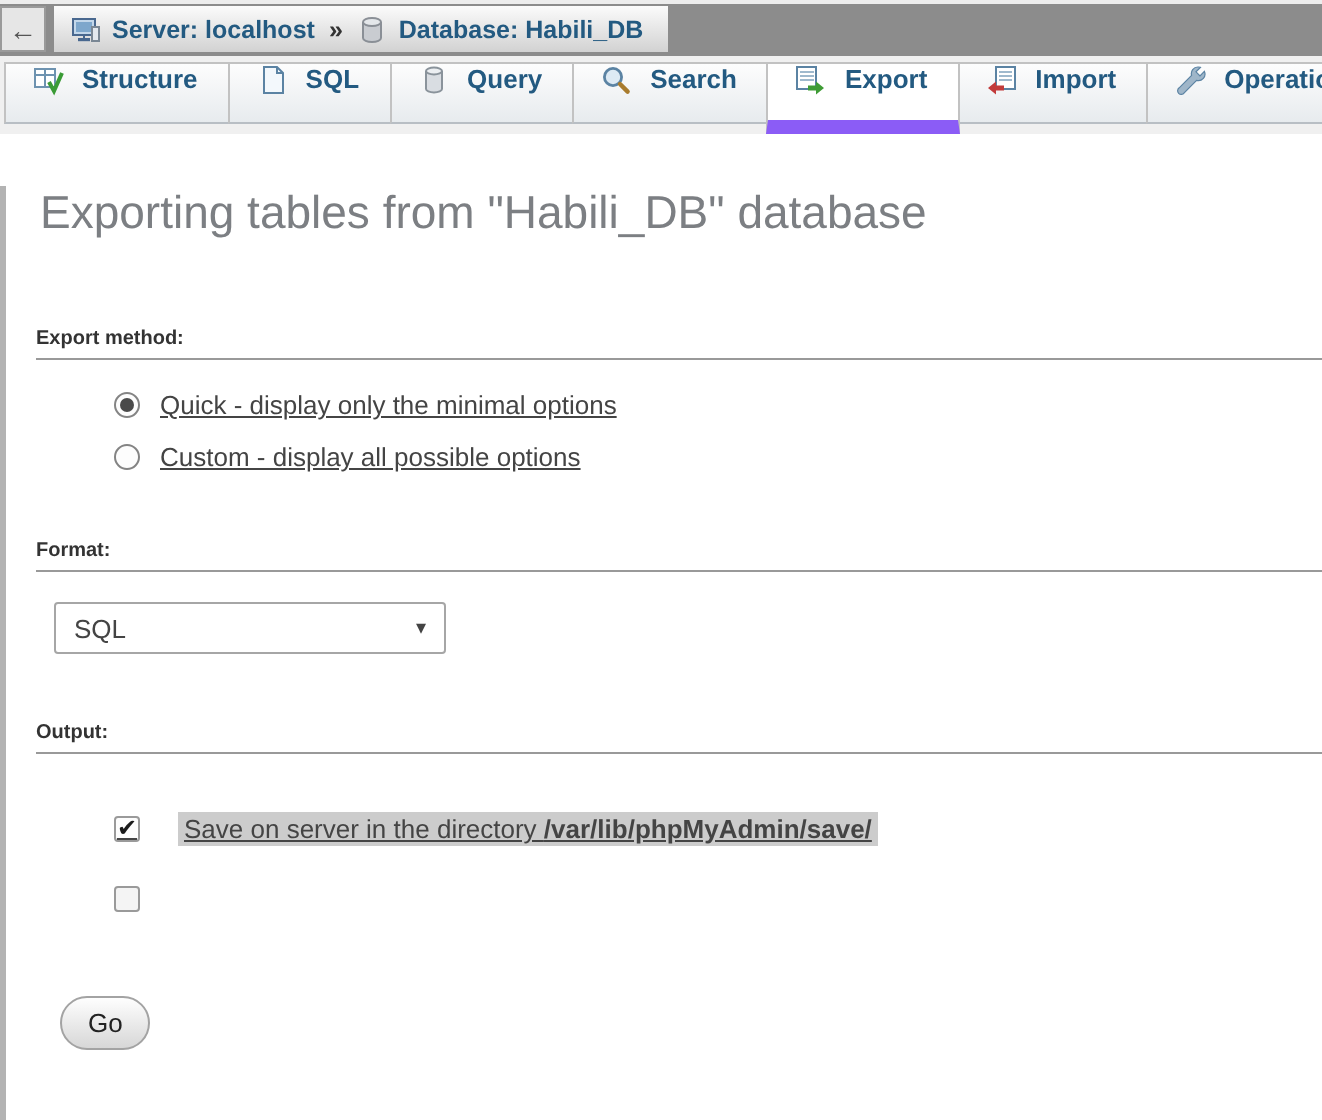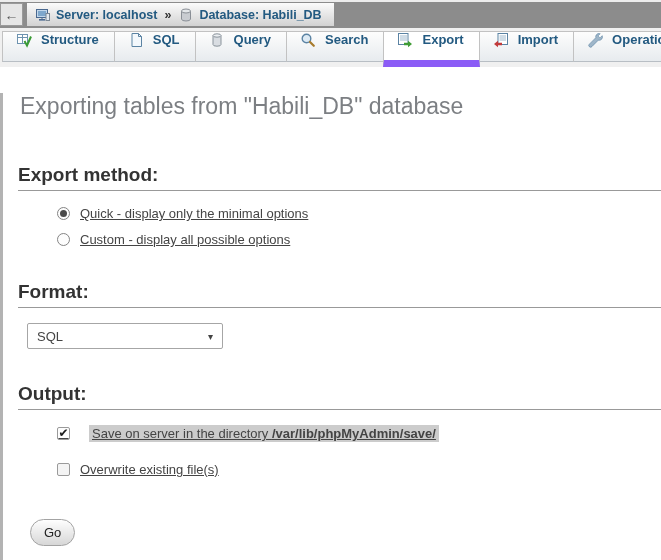--- a/index.html
+++ b/index.html
@@ -51,31 +51,31 @@
   
   .content {
     height:493px; background:#fff; border-left:3px solid #b3b3b3;
     position:relative;
   }
   .page-title {
     margin:26px 0 0 17px; font-size:23px; font-weight:normal; color:#7c7f83;
   }
   .section-heading {
     margin:0 0 0 15px; padding-bottom:4px;
-    font-weight:bold; color:#333; font-size:19px;
+    font-weight:bold; color:#333; font-size:10px;
     border-bottom:1px solid #999;
   }
   .h-export { margin-top:44px; }
   .h-format { margin-top:34px; }
   .h-output { margin-top:34px; }
 
   .opt-row { margin-left:54px; display:flex; align-items:center; gap:10px;text-decoration:underline; }
   .row-quick    { margin-top:15px; }
   .row-custom   { margin-top:11px; }
-  .row-save     { margin-top:15px;gap:19px; }
+  .row-save     { margin-top:29px;gap:19px; }
   .row-overwrite{ margin-top:20px; }
   .opt-label { color:#444; cursor:pointer; }
 
   .radio {
     width:13px; height:13px; border:1px solid #848484; border-radius:50%;
     background:#fdfdfd; position:relative; flex:0 0 auto; cursor:pointer;
   }
   .radio.checked::after {
     content:""; position:absolute; left:2px; top:2px; right:2px; bottom:2px;
     background:#4a4a4a; border-radius:50%;
@@ -246,19 +246,18 @@
   
   <div class="section-heading h-output">Output:</div>
 
   <div class="opt-row row-save">
     <span class="checkbox checked"></span>
     <span class="opt-label label-highlight"><span>Save on server in the directory </span><b>/var/lib/phpMyAdmin/save/</b></span>
   </div>
 
   <div class="opt-row row-overwrite">
     <span class="checkbox"></span>
-    <span class="opt-label"><span>Overwrite existing file(s)</span><b></b></span>
   </div>
 
   <button class="go-button">Go</button>
 
   
 </div>
 
 </body></html>

